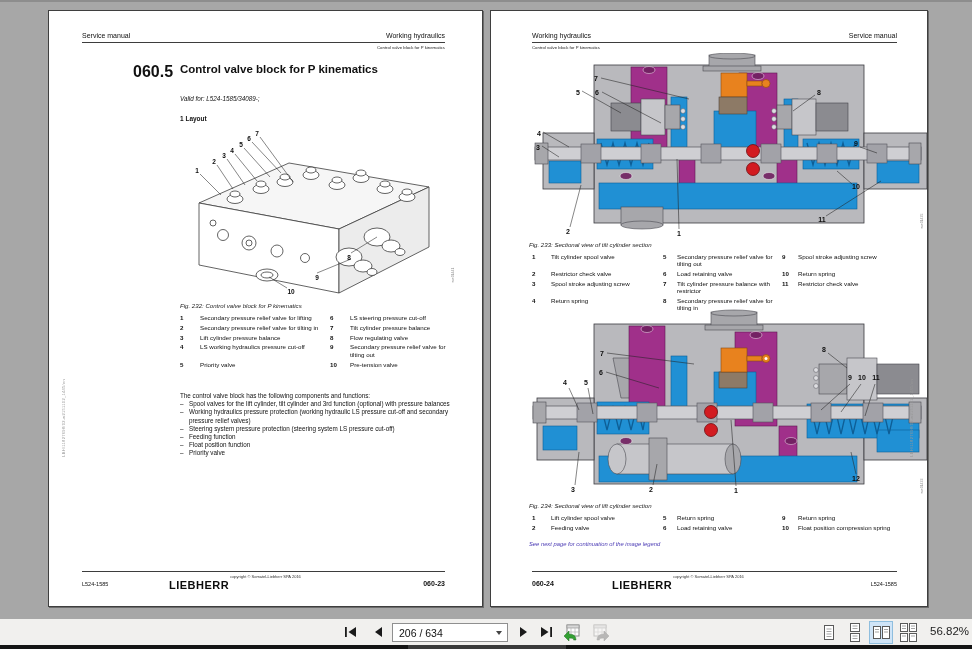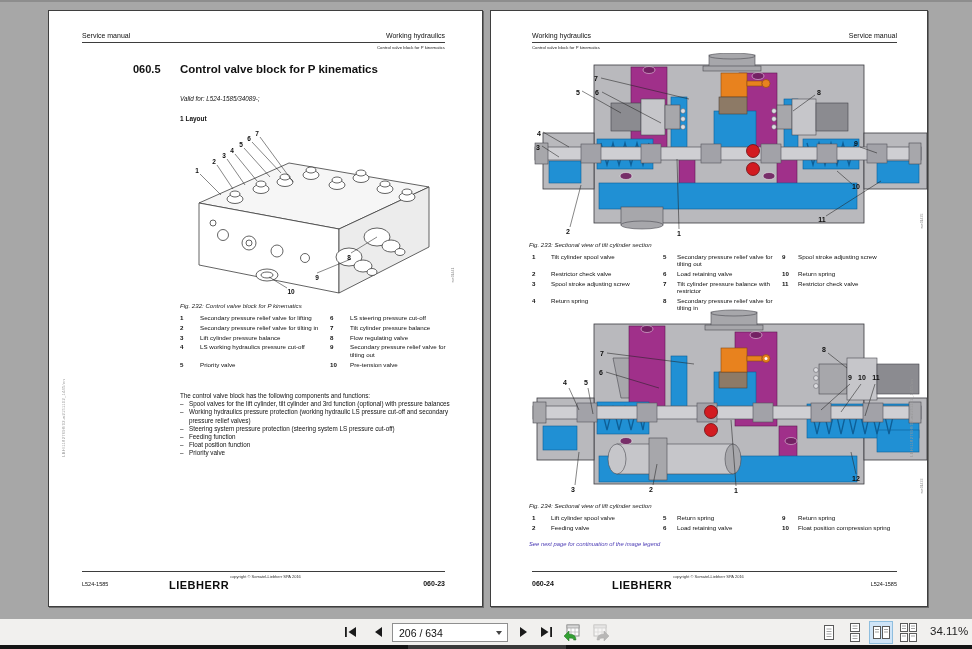--- a/index.html
+++ b/index.html
@@ -8,21 +8,21 @@
     background:#a7a7a7;border-top:2px solid #8d8d8d;box-sizing:border-box;
     font-family:"Liberation Sans",sans-serif;color:#111;
   }
   .abs{position:absolute;}
   .page{position:absolute;background:#fff;border:1px solid #3f3f3f;box-shadow:1px 1px 0 rgba(0,0,0,.35);}
   #page-l{left:48px;top:8px;width:433px;height:595px;}
   #page-r{left:490px;top:8px;width:436px;height:595px;}
   .hdr{font-size:7px;color:#101010;}
   .hdr-sub{font-size:4.3px;color:#222;}
   .rule{position:absolute;height:1px;background:#3d3d3d;}
-  .h1-num{font-size:11px;font-weight:700;}
+  .h1-num{font-size:16px;font-weight:700;}
   .h1-title{font-size:11.5px;font-weight:700;}
   .validfor{font-size:6.3px;font-style:italic;}
   .subhead{font-size:6.5px;font-weight:700;}
   .caption{font-size:6.1px;font-style:italic;color:#1a1a1a;}
   .body-txt{font-size:6.3px;line-height:1.3;}
   .lgd{position:absolute;font-size:6.2px;line-height:1.18;color:#101010;}
   .lg-row{display:flex;margin-bottom:2.5px;}
   .n{font-weight:700;}
   .c1n{flex:0 0 20px;}.c1t{flex:0 0 124px;padding-right:6px;}
   .c2n{flex:0 0 20px;}.c2t{flex:1;}
@@ -485,18 +485,18 @@
   </div>
   <div class="layout-btn" style="left:897px;">
     <svg width="17" height="19" viewBox="0 0 17 19">
       <rect x="0.5" y="0.5" width="7" height="8" fill="#fff" stroke="#5a5a5a"></rect>
       <rect x="9.5" y="0.5" width="7" height="8" fill="#fff" stroke="#5a5a5a"></rect>
       <rect x="0.5" y="10.5" width="7" height="8" fill="#fff" stroke="#5a5a5a"></rect>
       <rect x="9.5" y="10.5" width="7" height="8" fill="#fff" stroke="#5a5a5a"></rect>
       <path d="M2,3 h4 M2,5.5 h4 M11,3 h4 M11,5.5 h4 M2,13 h4 M11,13 h4" stroke="#9a9a9a" stroke-width=".9"></path>
     </svg>
   </div>
-  <div id="zoomtext">34.11%</div>
+  <div id="zoomtext">56.82%</div>
 </div>
 
 <div id="botbar">
   <div id="botseg"></div>
 </div>
 
 </body></html>

